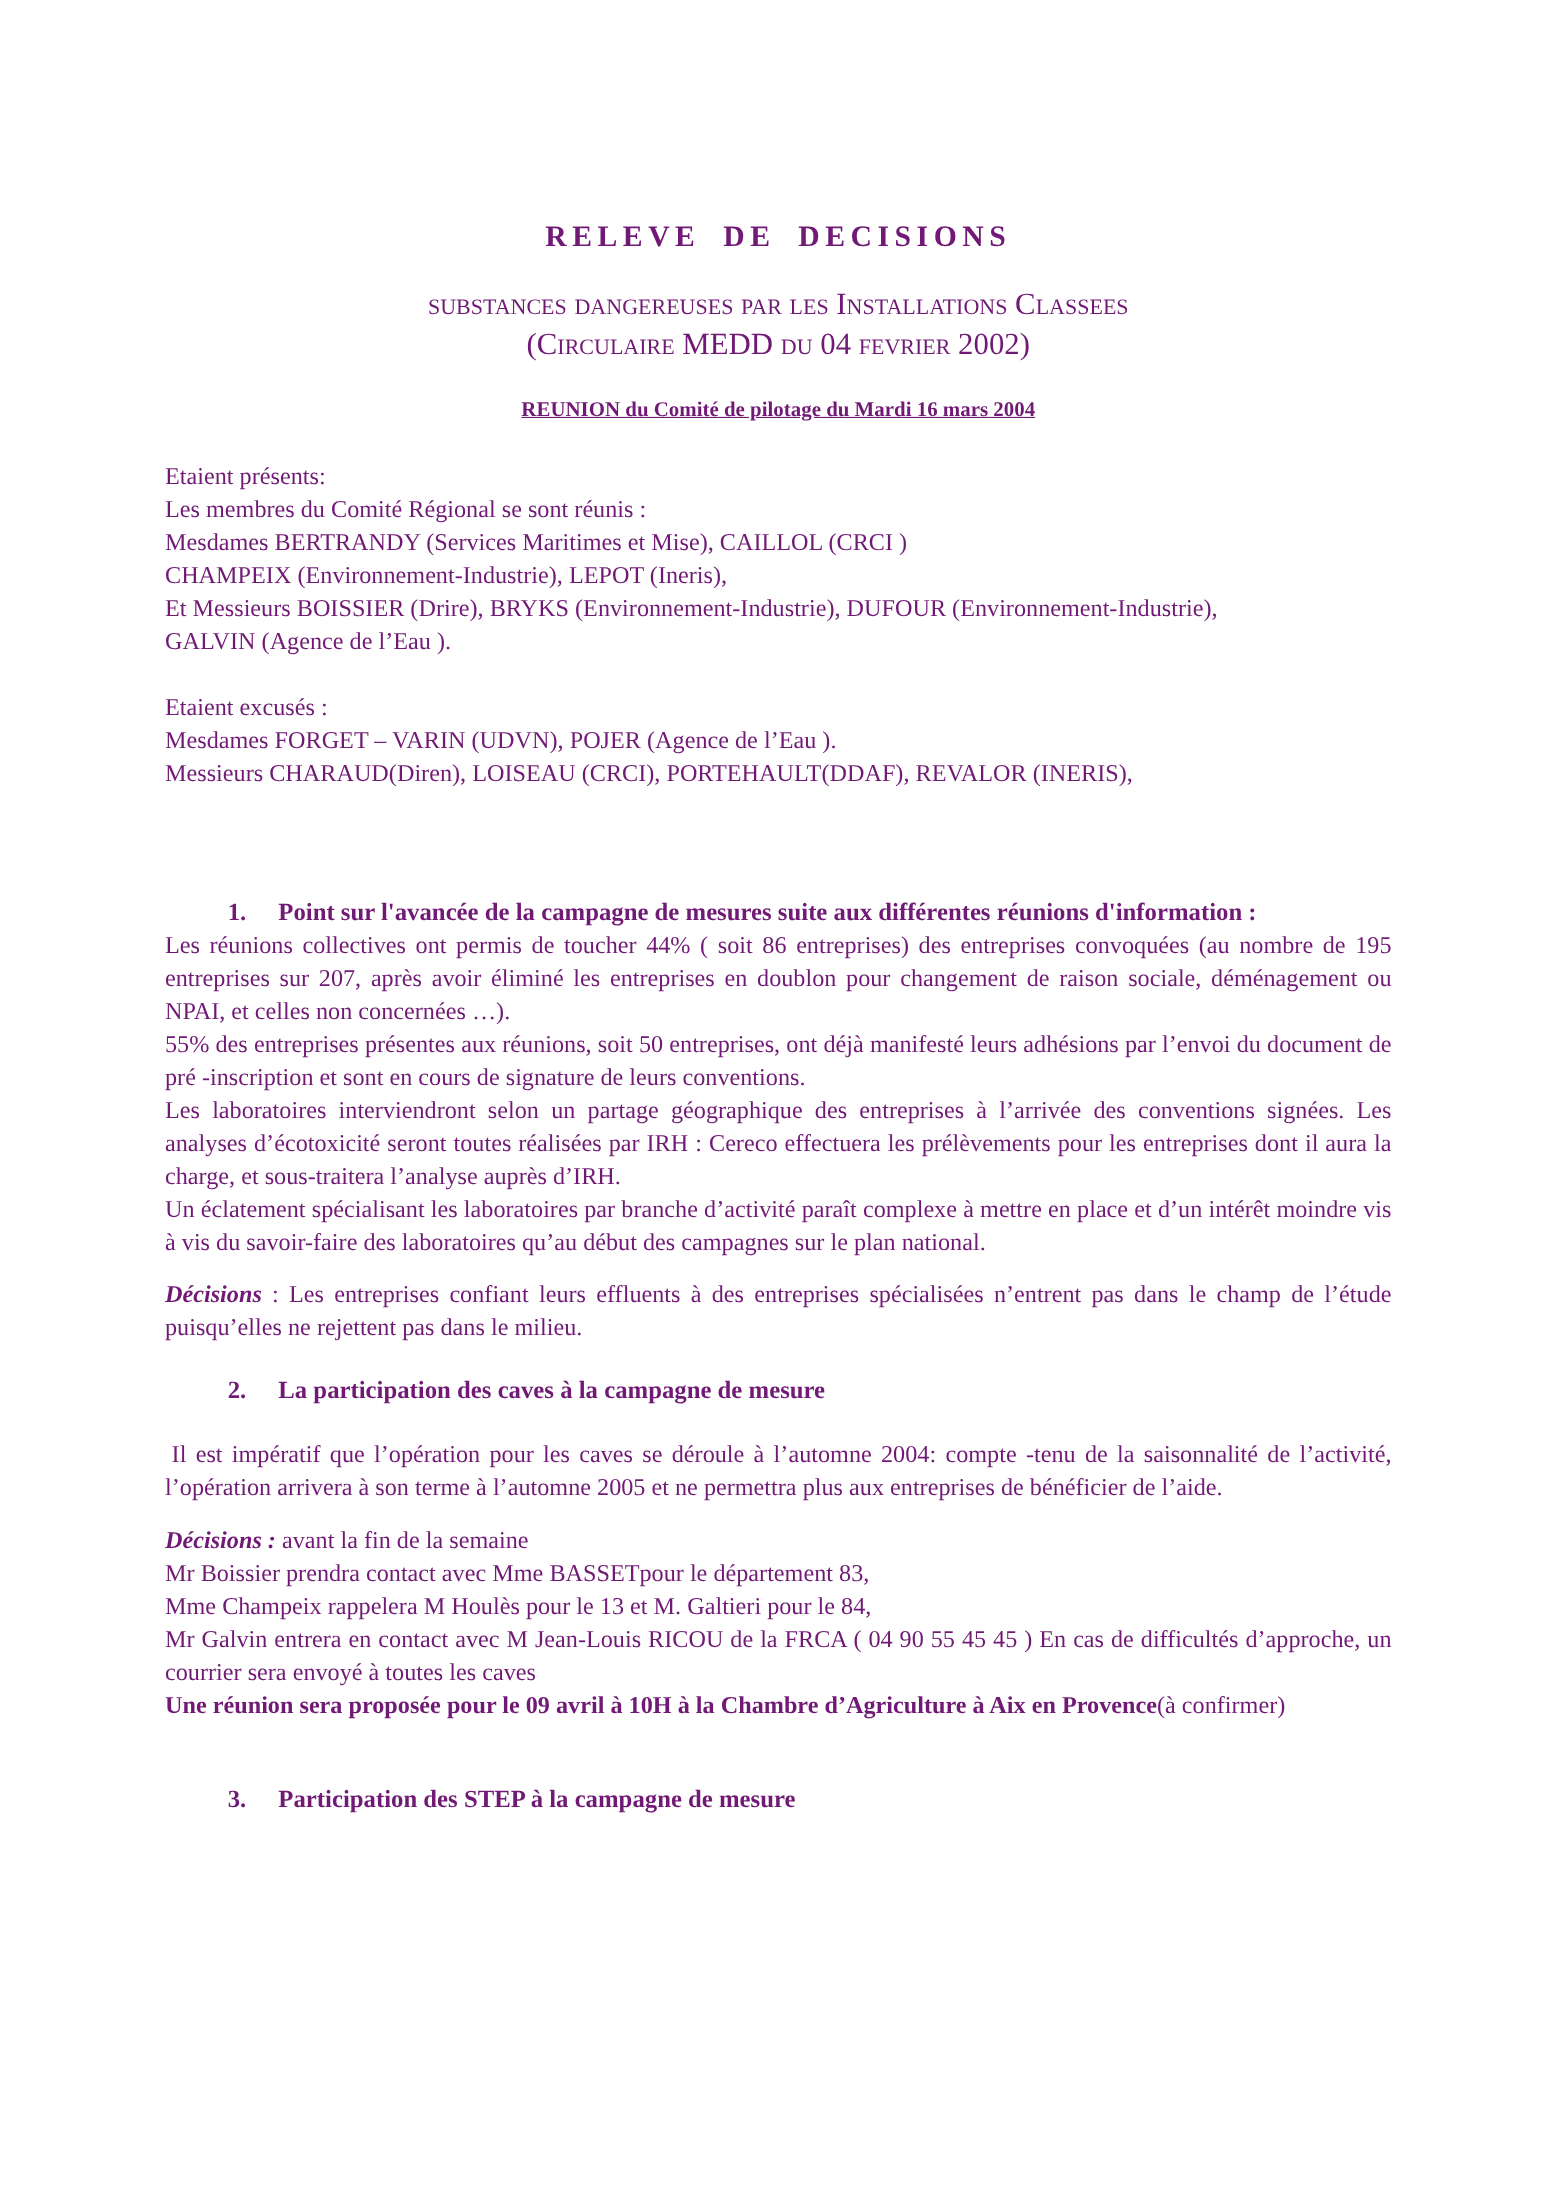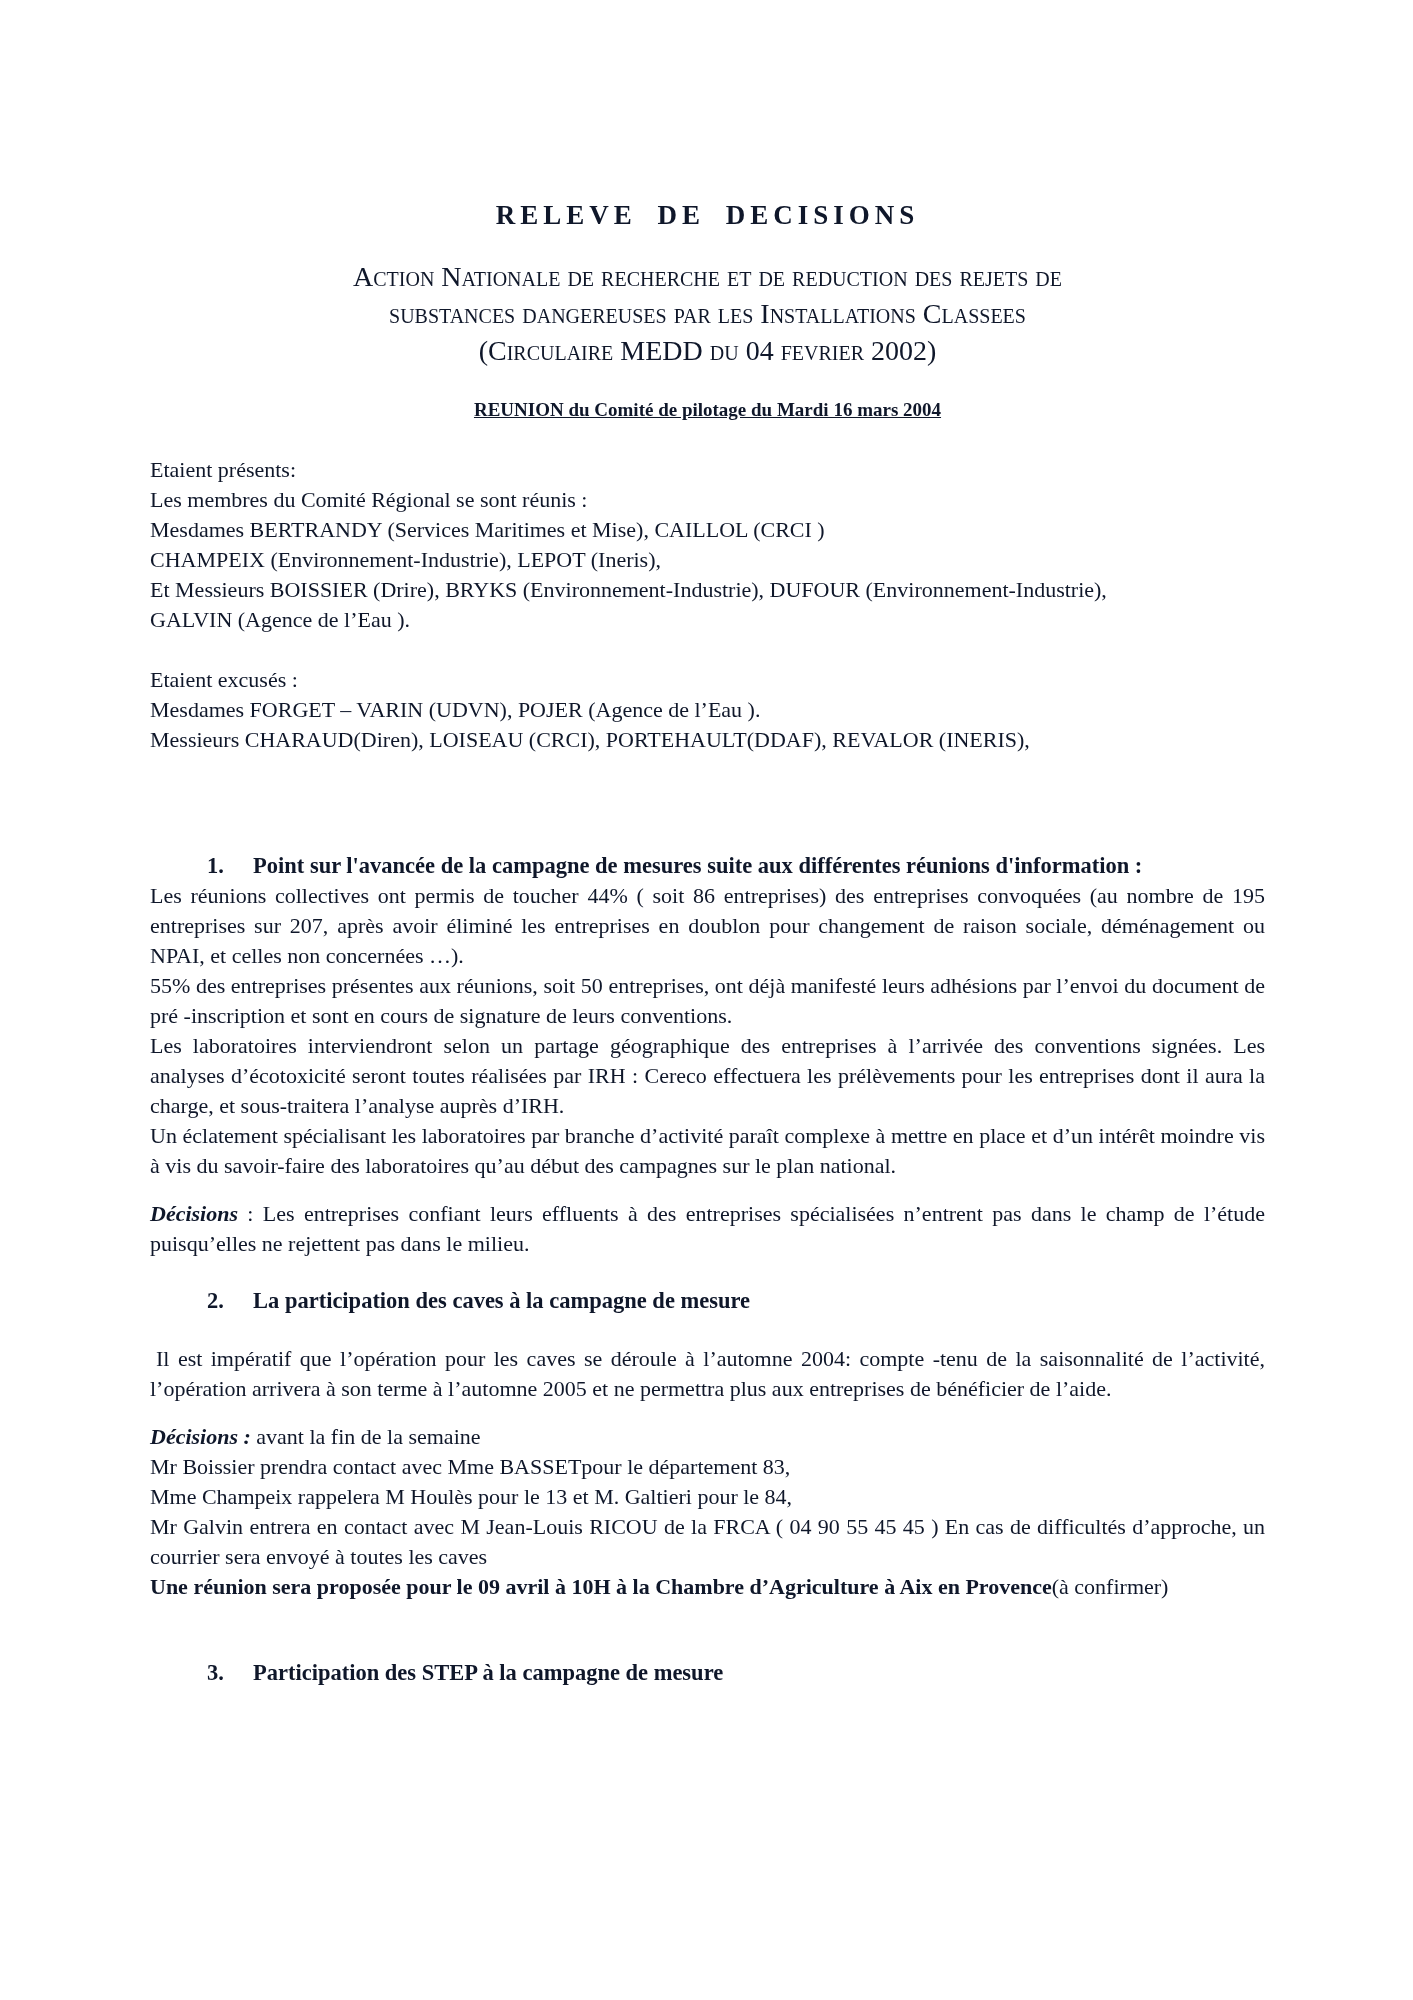--- a/index.html
+++ b/index.html
@@ -3,21 +3,21 @@
 <meta charset="utf-8">
 <style>
   * { margin: 0; padding: 0; box-sizing: border-box; }
   html, body { background: #e8e8e8; }
   .page {
     position: relative;
     width: 1413px;
     height: 2000px;
     margin: 0 auto;
     background: #ffffff;
-    color: #0f172a;
+    color: #701a75;
     font-family: "Liberation Serif", "DejaVu Serif", serif;
     padding: 198px 148px 0 150px;
     overflow: hidden;
   }
   .center { text-align: center; }
   .doc-title {
     font-size: 27px;
     font-weight: bold;
     letter-spacing: 5px;
     word-spacing: 9px;
@@ -65,21 +65,20 @@
   .section-3-heading { margin-top: 55px; }
 </style>
 </head>
 <body>
 
 <div class="page">
 
   <div class="doc-title center">RELEVE DE DECISIONS</div>
 
   <div class="doc-subtitle center">
-    <div>Action Nationale de recherche et de reduction des rejets de</div>
     <div>substances dangereuses par les Installations Classees</div>
     <div>(Circulaire MEDD du 04 fevrier 2002)</div>
   </div>
 
   <div class="meeting-title center">
     <span class="underline">REUNION du Comité de pilotage du Mardi 16 mars 2004</span>
   </div>
 
   <div class="body-text attendance">
     <div>Etaient présents:</div>

